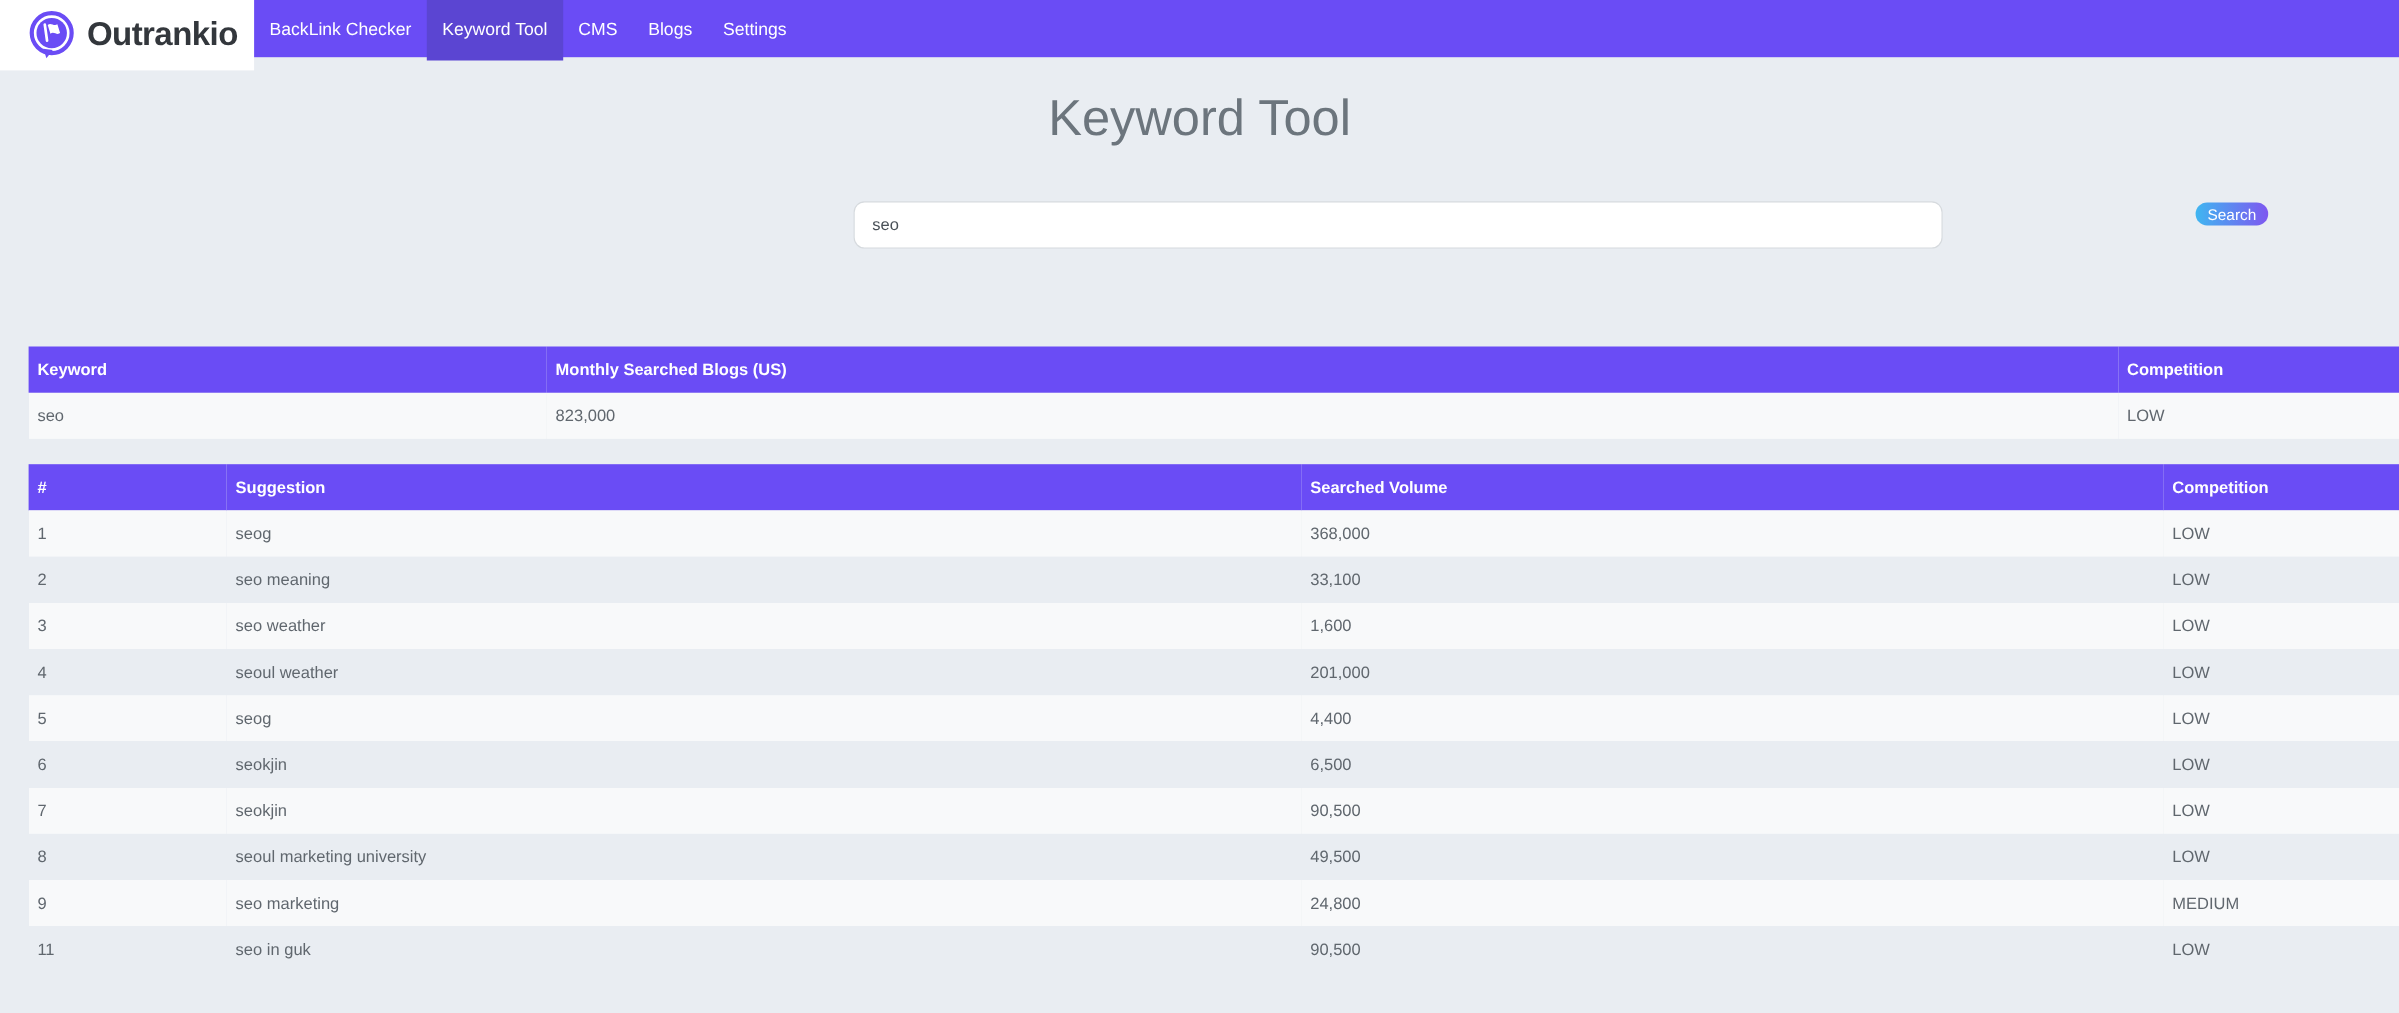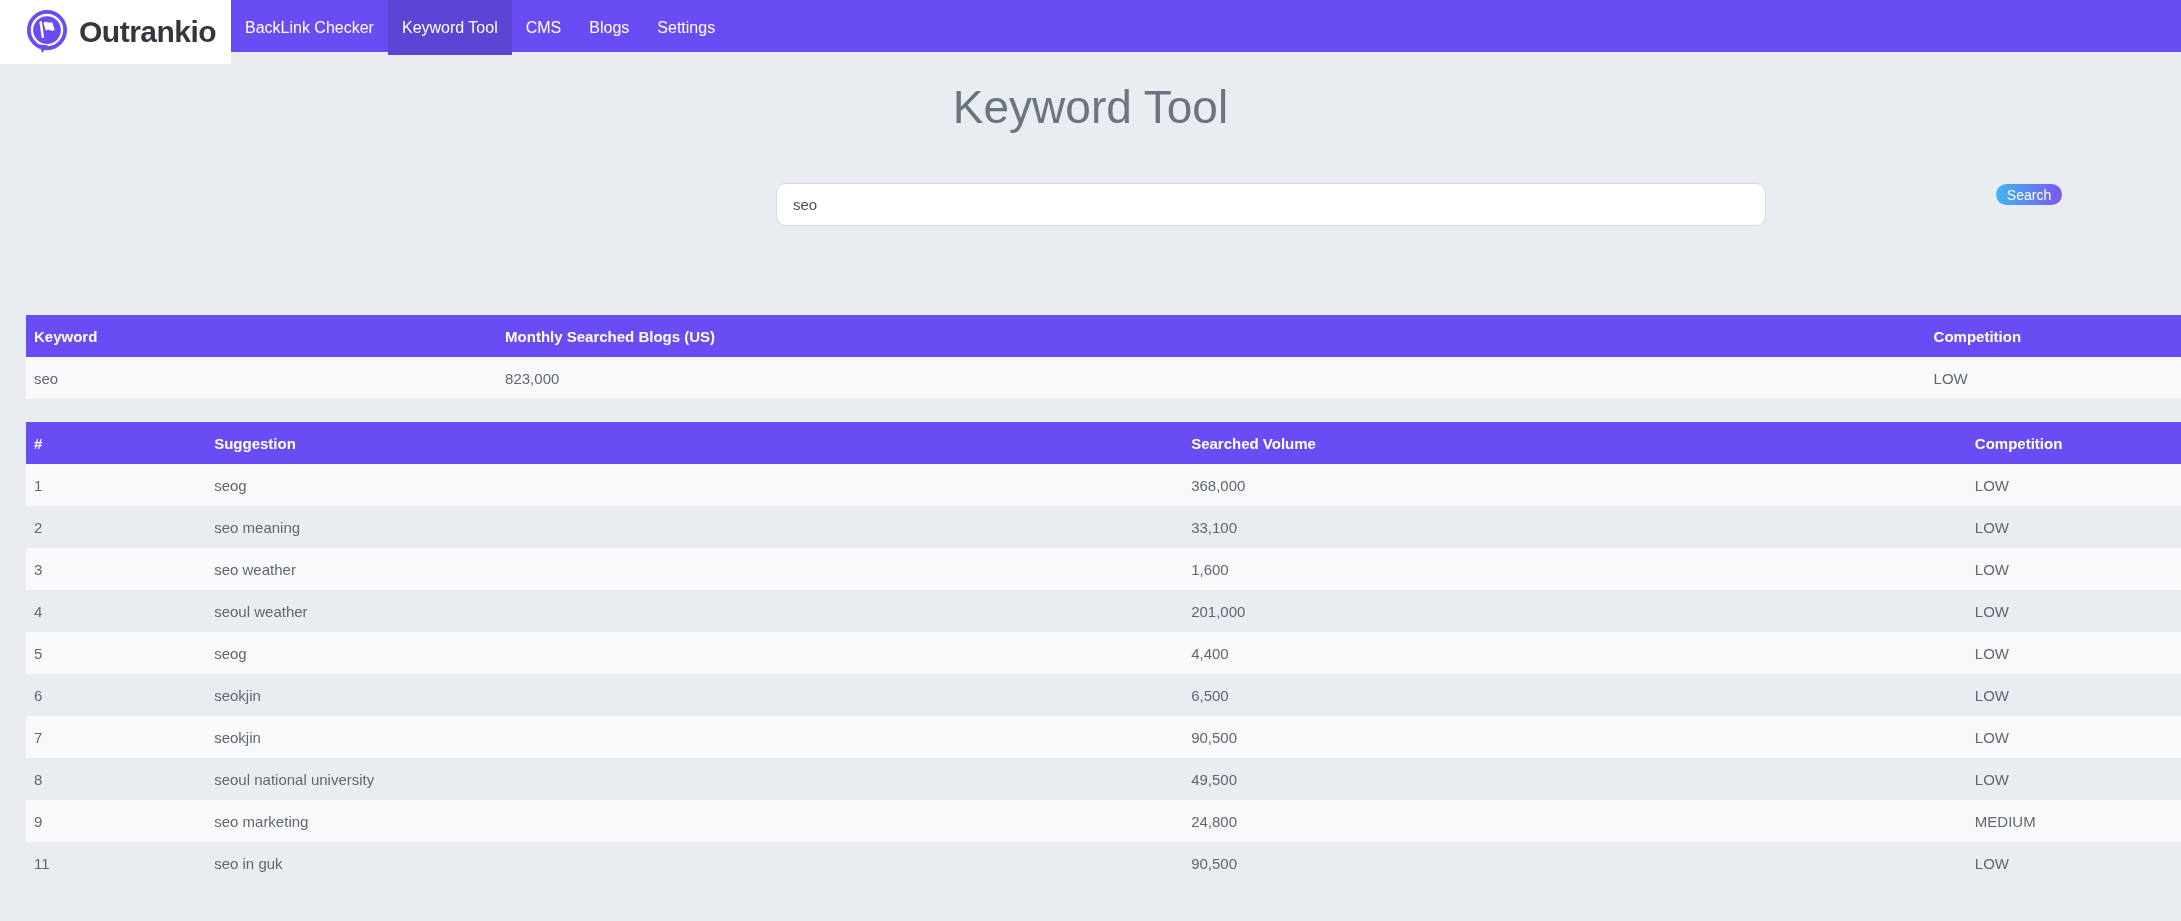--- a/index.html
+++ b/index.html
@@ -185,21 +185,21 @@
             <td>LOW</td>
           </tr>
           <tr>
             <td>7</td>
             <td>seokjin</td>
             <td>90,500</td>
             <td>LOW</td>
           </tr>
           <tr>
             <td>8</td>
-            <td>seoul national university</td>
+            <td>seoul marketing university</td>
             <td>49,500</td>
             <td>LOW</td>
           </tr>
           <tr>
             <td>9</td>
             <td>seo marketing</td>
             <td>24,800</td>
             <td>MEDIUM</td>
           </tr>
           <tr>

